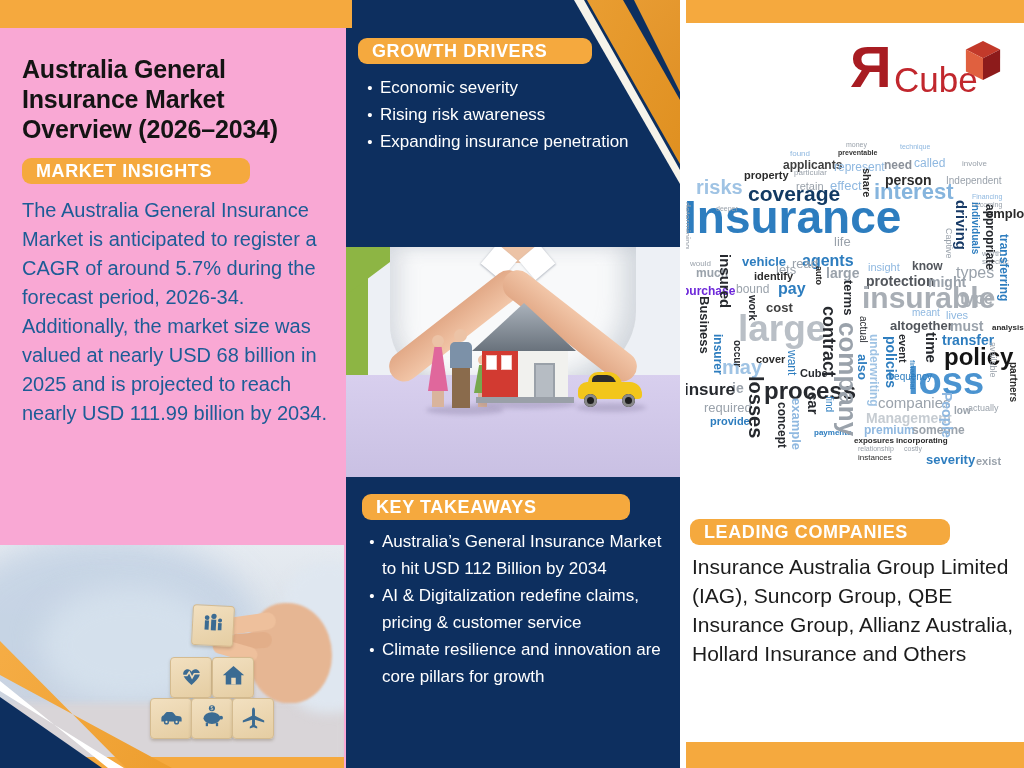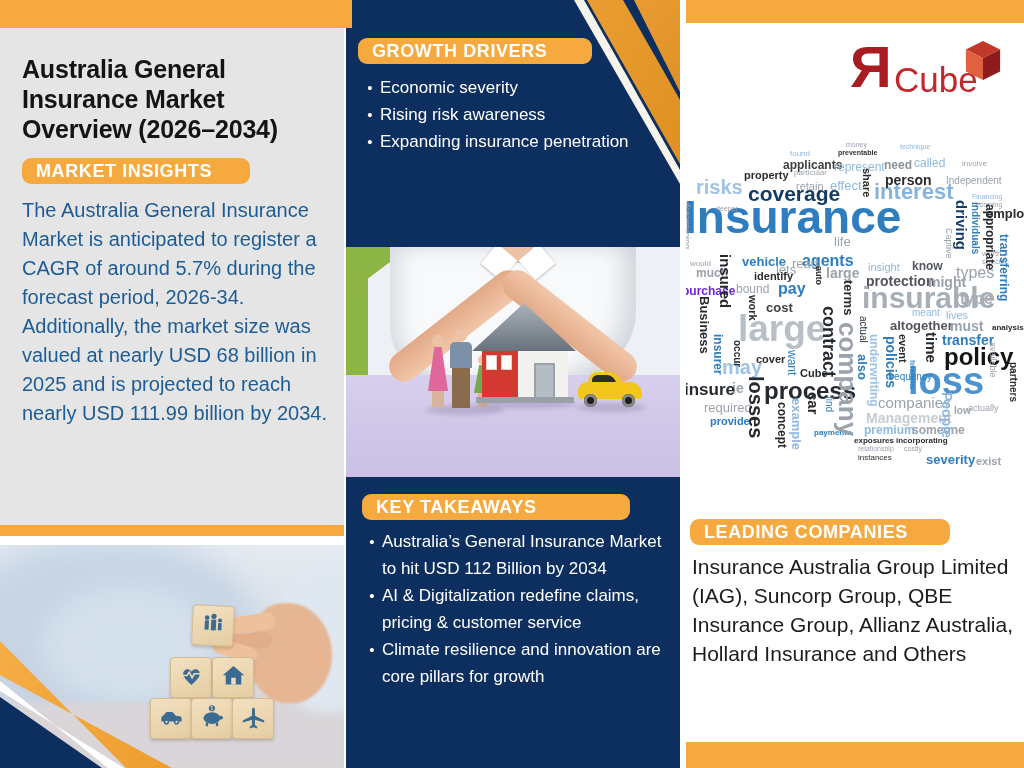--- a/index.html
+++ b/index.html
@@ -1,19 +1,19 @@
 <!DOCTYPE html>
 <html><head>
 <meta charset="utf-8">
 <style>
   html,body{margin:0;padding:0;background:#888;}
   .page{position:relative;width:1024px;height:768px;background:#ffffff;overflow:hidden;
         font-family:"Liberation Sans",sans-serif;}
   
-  .col-left{position:absolute;left:0;top:0;width:344px;height:536px;background:#e5e5e5;}
+  .col-left{position:absolute;left:0;top:0;width:344px;height:768px;background:#f9a8d4;padding-left:18px;}
   .bar-top-left{position:absolute;left:0;top:0;width:352px;height:28px;background:#f5a93e;z-index:5;}
   .title{position:absolute;left:22px;top:54px;width:268px;font-size:25px;line-height:30px;
          font-weight:700;color:#141414;letter-spacing:-0.2px;}
   .badge{position:absolute;background:#f5a93e;color:#fff;font-weight:700;border-radius:9px;
          display:flex;align-items:center;padding:0 14px;letter-spacing:.6px;font-size:18px;}
   .badge-insights{left:22px;top:158px;width:200px;height:26px;}
   .insight-text{position:absolute;left:22px;top:196px;width:314px;font-size:20px;line-height:29px;color:#1d5c96;}
   
   .photo-left{position:absolute;left:0;top:545px;width:344px;height:223px;overflow:hidden;
               background:linear-gradient(180deg,#e6ebf1 0%,#d7dee6 52%,#dcd9dc 62%,#cfccd1 100%);}

